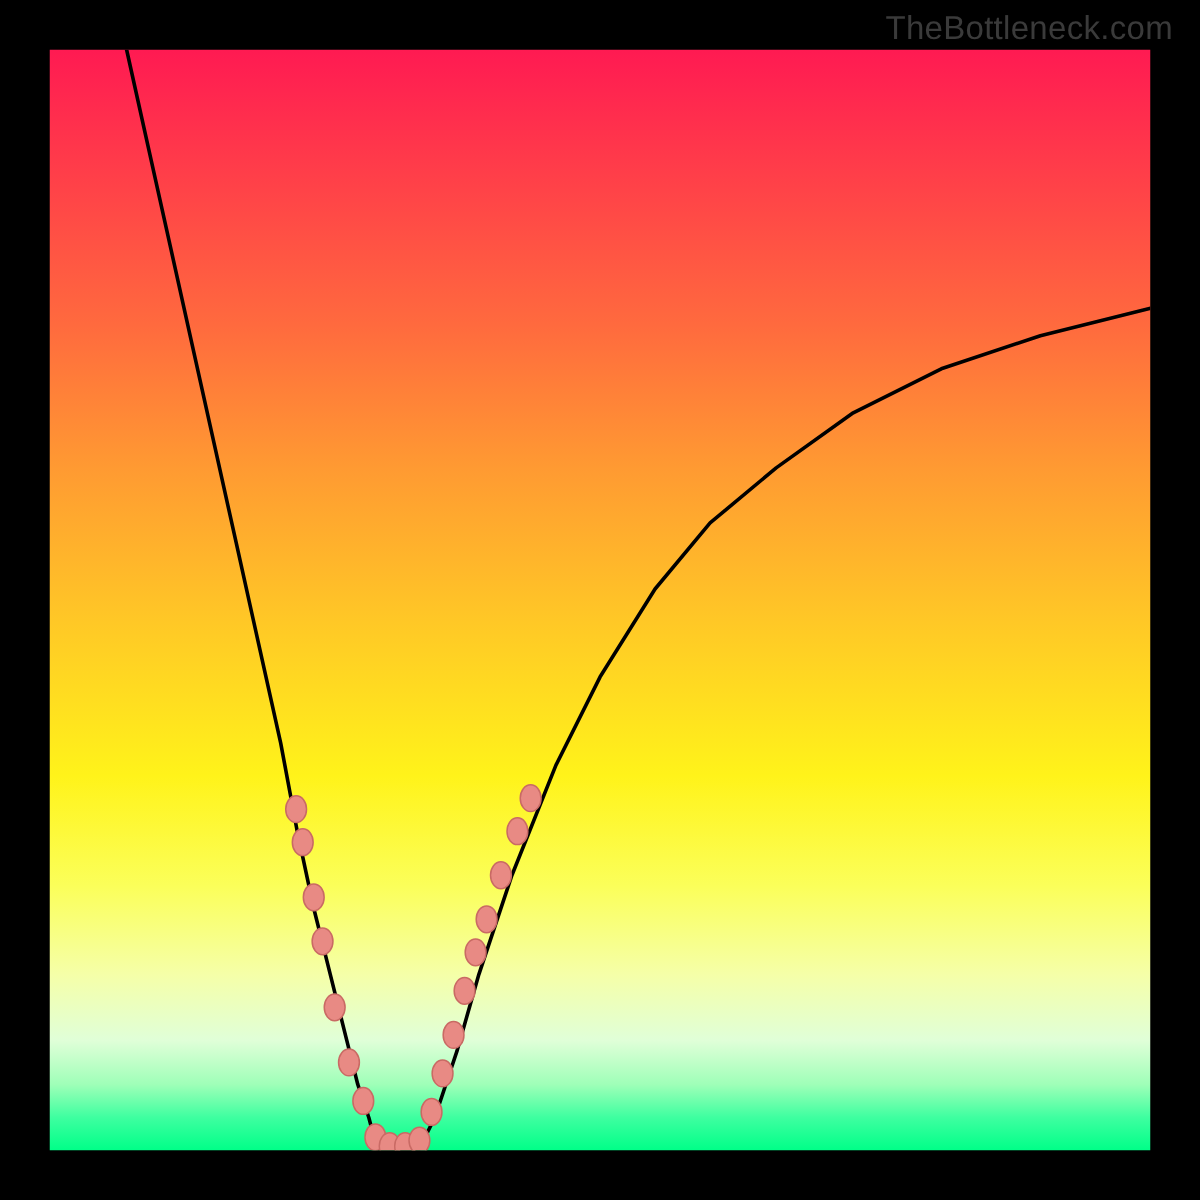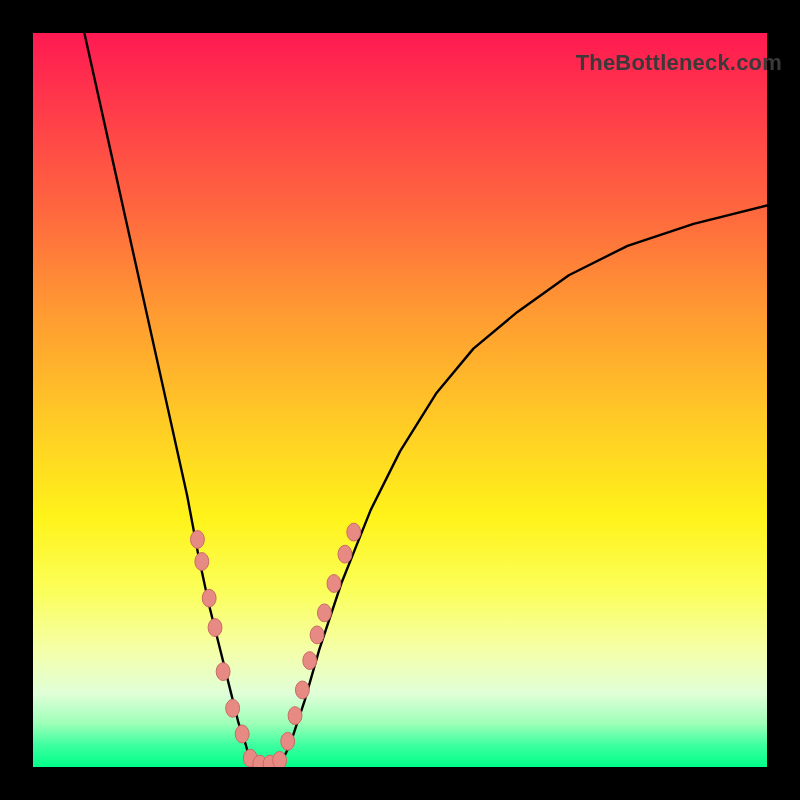--- a/index.html
+++ b/index.html
@@ -42,24 +42,23 @@
       #3effa0 97%,
       #00ff88 100%
     );
   }
   .watermark {
     position: absolute;
     top: 6px;
     right: 18px;
     color: #3a3a3a;
     font-size: 22px;
-    font-weight: 700;
+    font-weight: 400;
     letter-spacing: 0.2px;
     user-select: none;
-    margin-top: 44px;
   }
   svg.curve {
     position: absolute;
     inset: 0;
     width: 734px;
     height: 734px;
   }
 </style>
 </head>
 <body>

